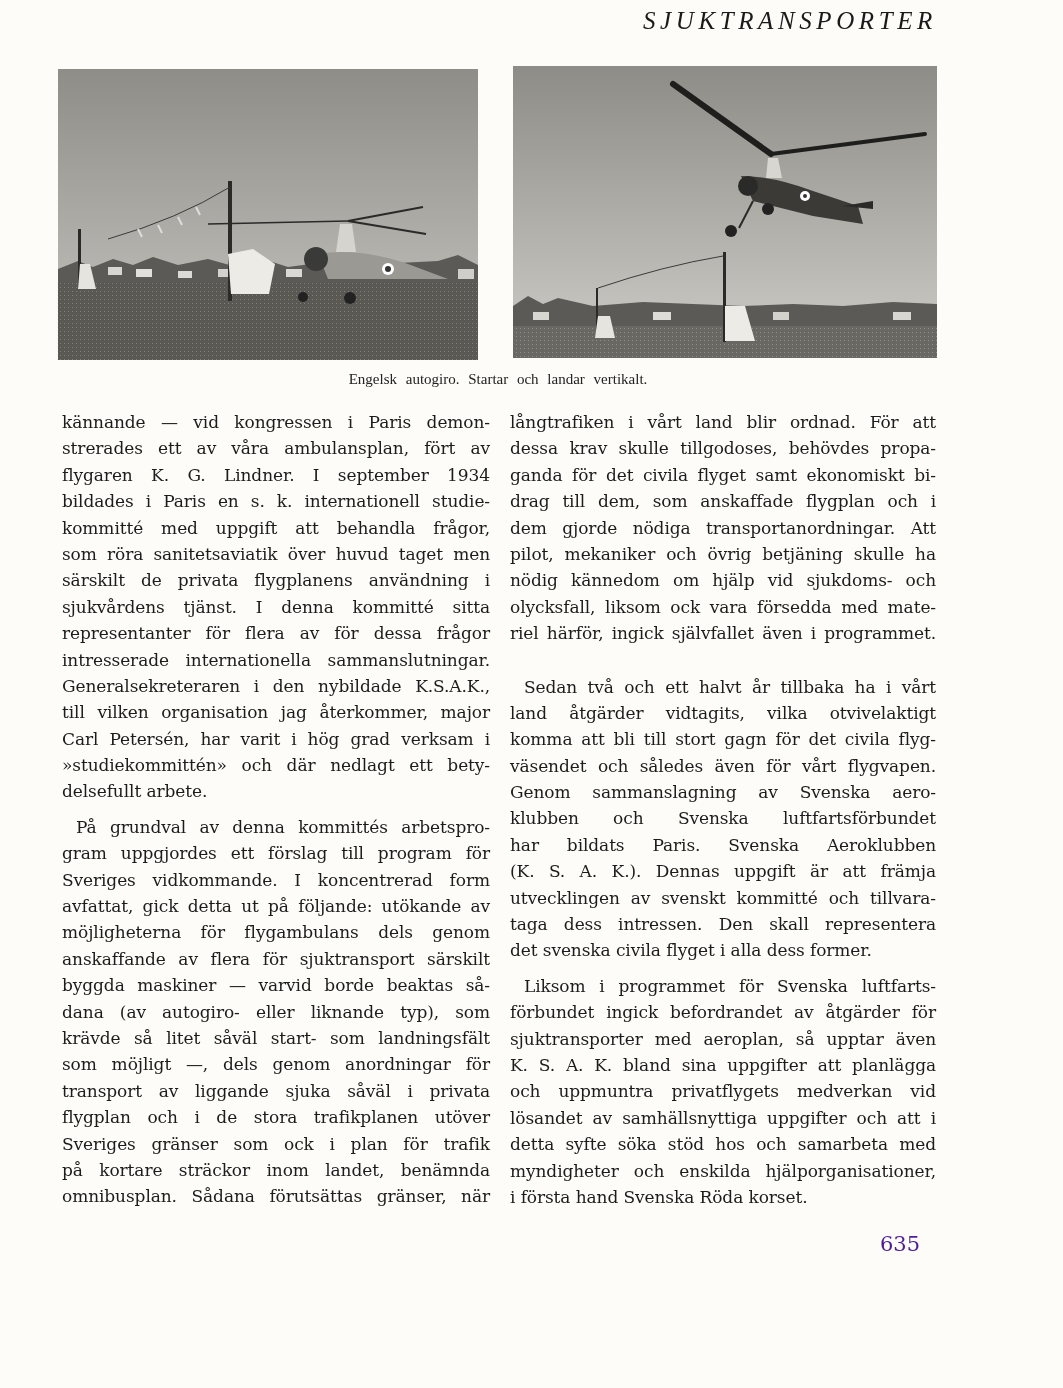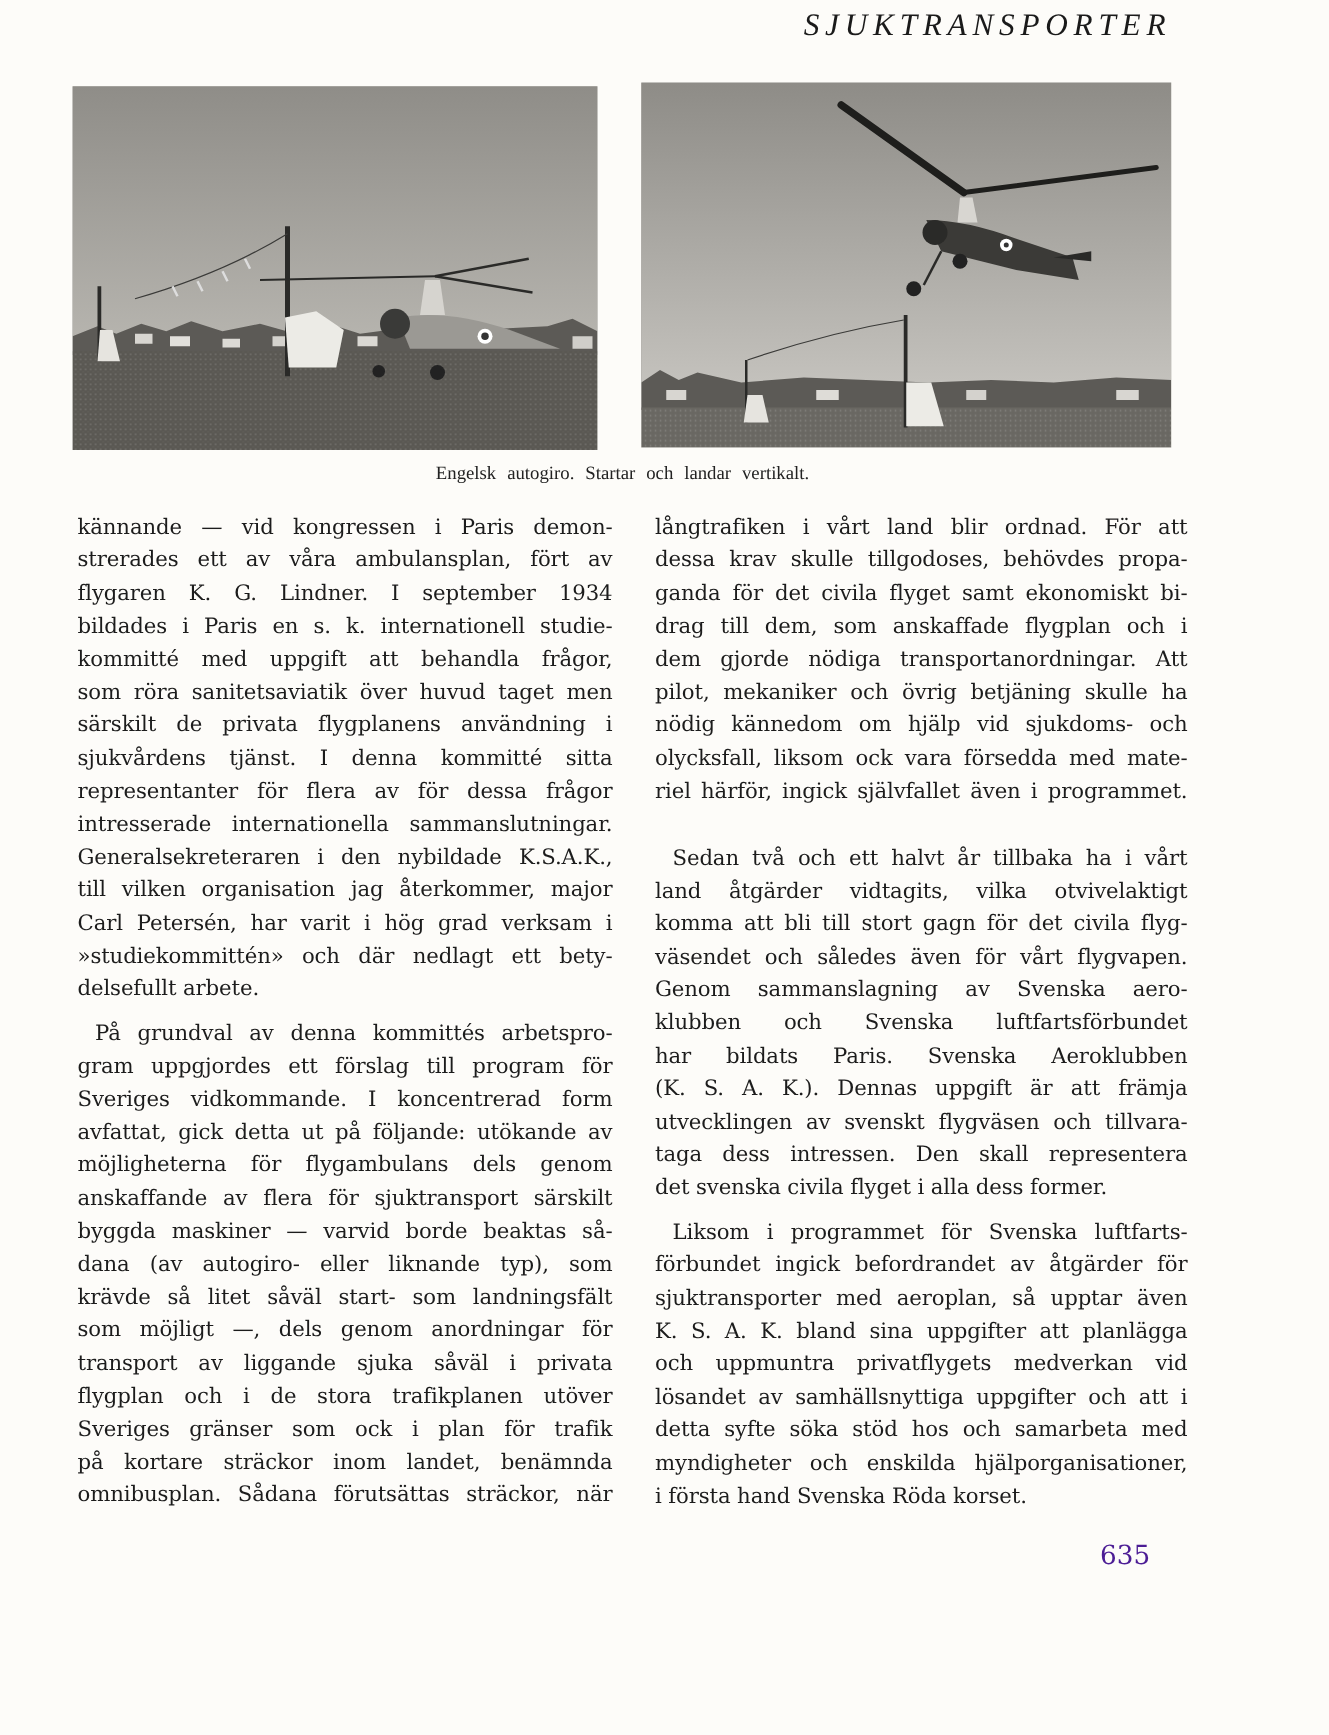--- a/index.html
+++ b/index.html
@@ -27,21 +27,21 @@
     font-family: "Liberation Serif", serif; font-size: 15px; word-spacing: 5px;
     color: #222; padding-left: 0;
   }
   .caption span { position: relative; left: -2px; }
   .column {
     position: absolute; top: 409px; width: 428px;
     font-family: "DejaVu Serif", serif; font-size: 17px; line-height: 26.4px;
     text-align: justify; letter-spacing: -0.1px;
   }
   #col-left { left: 62px; }
-  #col-right { left: 524px; width: 426px; }
+  #col-right { left: 510px; width: 426px; }
   .line { display: block; text-align: justify; text-align-last: justify; white-space: nowrap; height: 26.4px; }
   .line.last { text-align-last: left; }
   .line.indent { padding-left: 14px; }
   .para-gap { height: 9px; }
   .folio {
     position: absolute; top: 1232px; left: 880px;
     font-family: "DejaVu Serif", serif; font-size: 21px; color: #4c1d95;
   }
 </style>
 </head>
@@ -170,21 +170,21 @@
     <span class="line">möjligheterna för flygambulans dels genom</span>
     <span class="line">anskaffande av flera för sjuktransport särskilt</span>
     <span class="line">byggda maskiner — varvid borde beaktas så-</span>
     <span class="line">dana (av autogiro- eller liknande typ), som</span>
     <span class="line">krävde så litet såväl start- som landningsfält</span>
     <span class="line">som möjligt —, dels genom anordningar för</span>
     <span class="line">transport av liggande sjuka såväl i privata</span>
     <span class="line">flygplan och i de stora trafikplanen utöver</span>
     <span class="line">Sveriges gränser som ock i plan för trafik</span>
     <span class="line">på kortare sträckor inom landet, benämnda</span>
-    <span class="line">omnibusplan. Sådana förutsättas sträckor, när</span>
+    <span class="line">omnibusplan. Sådana förutsättas gränser, när</span>
   </div>
 </div>
 
 <div class="column" id="col-right">
   <div>
     <span class="line">långtrafiken i vårt land blir ordnad. För att</span>
     <span class="line">dessa krav skulle tillgodoses, behövdes propa-</span>
     <span class="line">ganda för det civila flyget samt ekonomiskt bi-</span>
     <span class="line">drag till dem, som anskaffade flygplan och i</span>
     <span class="line">dem gjorde nödiga transportanordningar. Att</span>
@@ -196,21 +196,21 @@
   <div class="para-gap" style="height:27px"></div>
   <div>
     <span class="line indent">Sedan två och ett halvt år tillbaka ha i vårt</span>
     <span class="line">land åtgärder vidtagits, vilka otvivelaktigt</span>
     <span class="line">komma att bli till stort gagn för det civila flyg-</span>
     <span class="line">väsendet och således även för vårt flygvapen.</span>
     <span class="line">Genom sammanslagning av Svenska aero-</span>
     <span class="line">klubben och Svenska luftfartsförbundet</span>
     <span class="line">har bildats Paris. Svenska Aeroklubben</span>
     <span class="line">(K. S. A. K.). Dennas uppgift är att främja</span>
-    <span class="line">utvecklingen av svenskt flygväsen och tillvara-</span>
+    <span class="line">utvecklingen av svenskt kommitté och tillvara-</span>
     <span class="line">taga dess intressen. Den skall representera</span>
     <span class="line last">det svenska civila flyget i alla dess former.</span>
   </div>
   <div class="para-gap"></div>
   <div>
     <span class="line indent">Liksom i programmet för Svenska luftfarts-</span>
     <span class="line">förbundet ingick befordrandet av åtgärder för</span>
     <span class="line">sjuktransporter med aeroplan, så upptar även</span>
     <span class="line">K. S. A. K. bland sina uppgifter att planlägga</span>
     <span class="line">och uppmuntra privatflygets medverkan vid</span>

